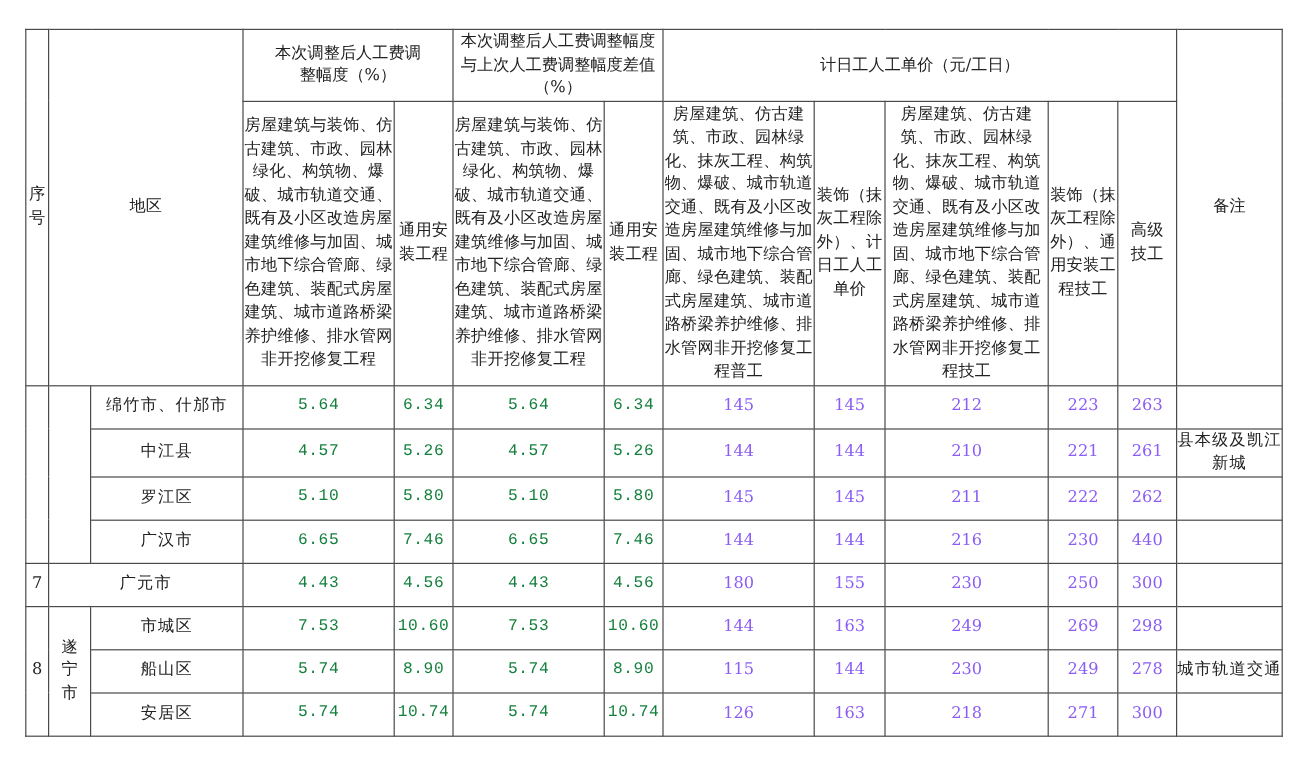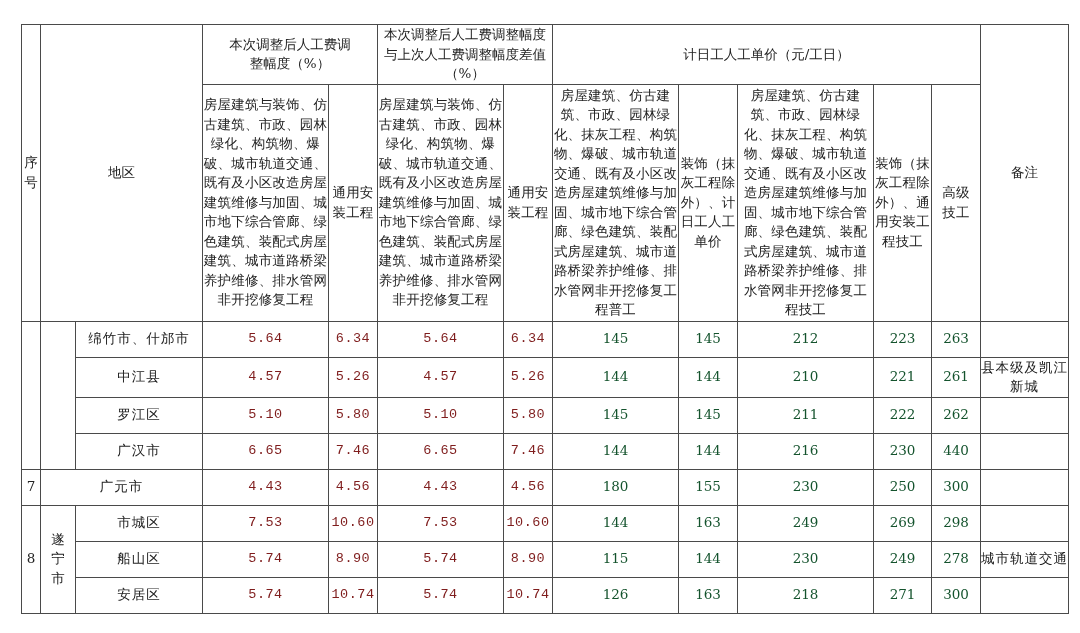--- a/index.html
+++ b/index.html
@@ -15,22 +15,22 @@
   table.grid td {
     border: 1px solid #4a4a4a;
     text-align: center; vertical-align: middle;
     padding: 0; font-size: 13.5px; line-height: 19.5px;
     overflow: hidden;
   }
   .hdr-top td { height: 42px; }
   td.hdr-top-cell { font-size: 13.5px; line-height: 20px; padding: 2px 4px; }
   td.wrap { font-size: 13px; line-height: 19.5px; padding: 2px 1px; letter-spacing: 0.2px; }
   td.small { font-size: 12.5px; line-height: 19px; }
-  td.num { font-family: "DejaVu Serif", "Liberation Serif", serif; font-size: 14px; color: #14532d; }
-  td.num-mono { font-family: "Liberation Mono", "DejaVu Sans Mono", monospace; font-size: 14px; color: #7f1d1d; letter-spacing: 0.5px; }
+  td.num { font-family: "DejaVu Serif", "Liberation Serif", serif; font-size: 14px; color: #8b5cf6; }
+  td.num-mono { font-family: "Liberation Mono", "DejaVu Sans Mono", monospace; font-size: 14px; color: #15803d; letter-spacing: 0.5px; }
   td.note { text-align: left; font-size: 12.5px; line-height: 16px; padding: 0 2px; letter-spacing: 1px; }
   td.vert { font-size: 14px; line-height: 24px; }
   .data-row td { height: 35px; }
   td.region { font-size: 14px; letter-spacing: 1px; }
 </style>
 </head>
 <body>
 
 <table class="grid">
   <colgroup>

